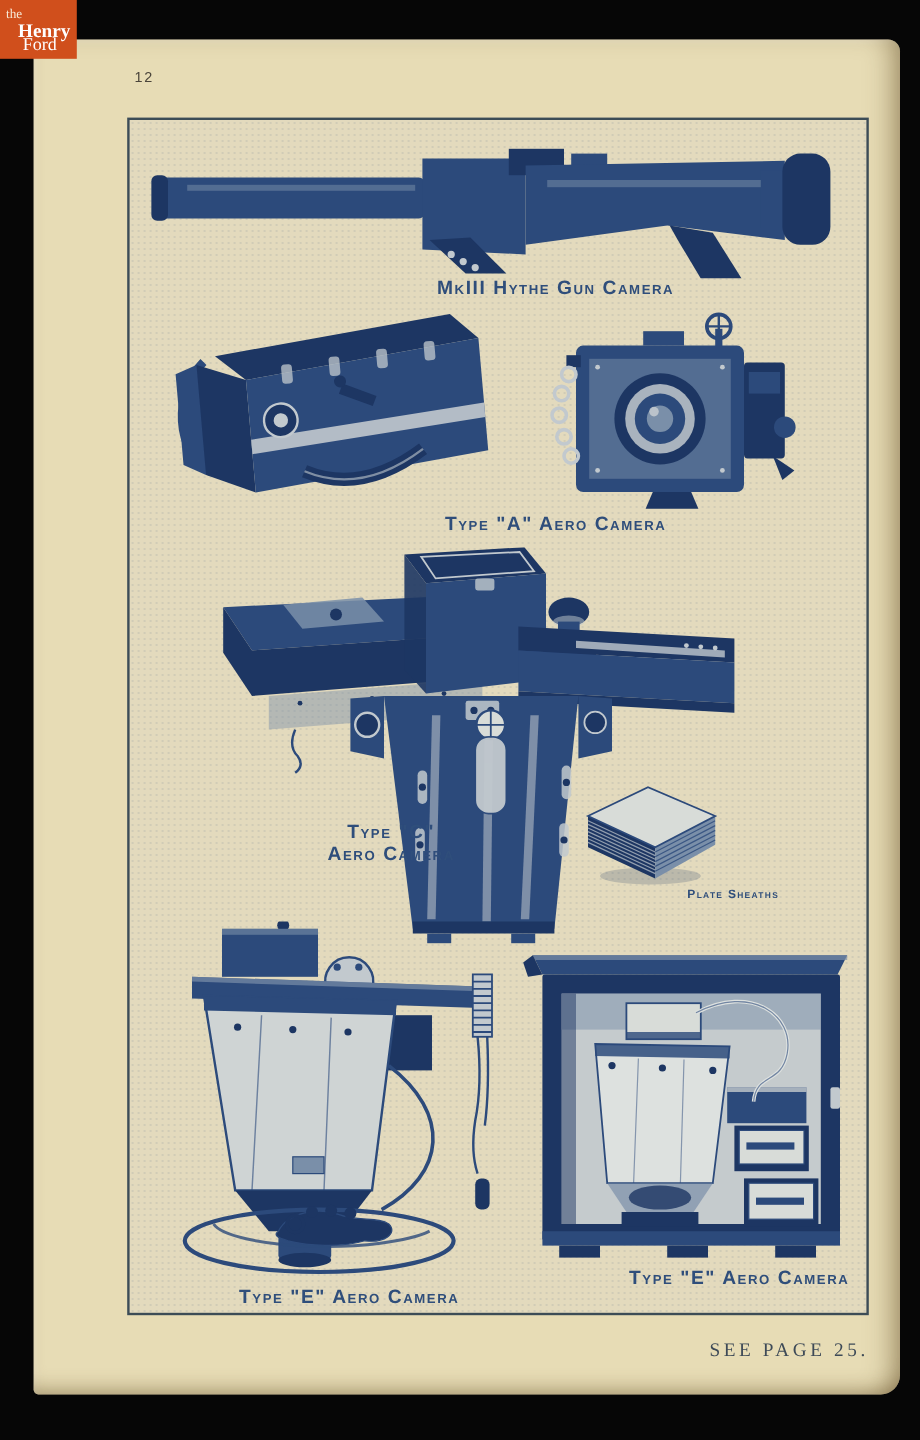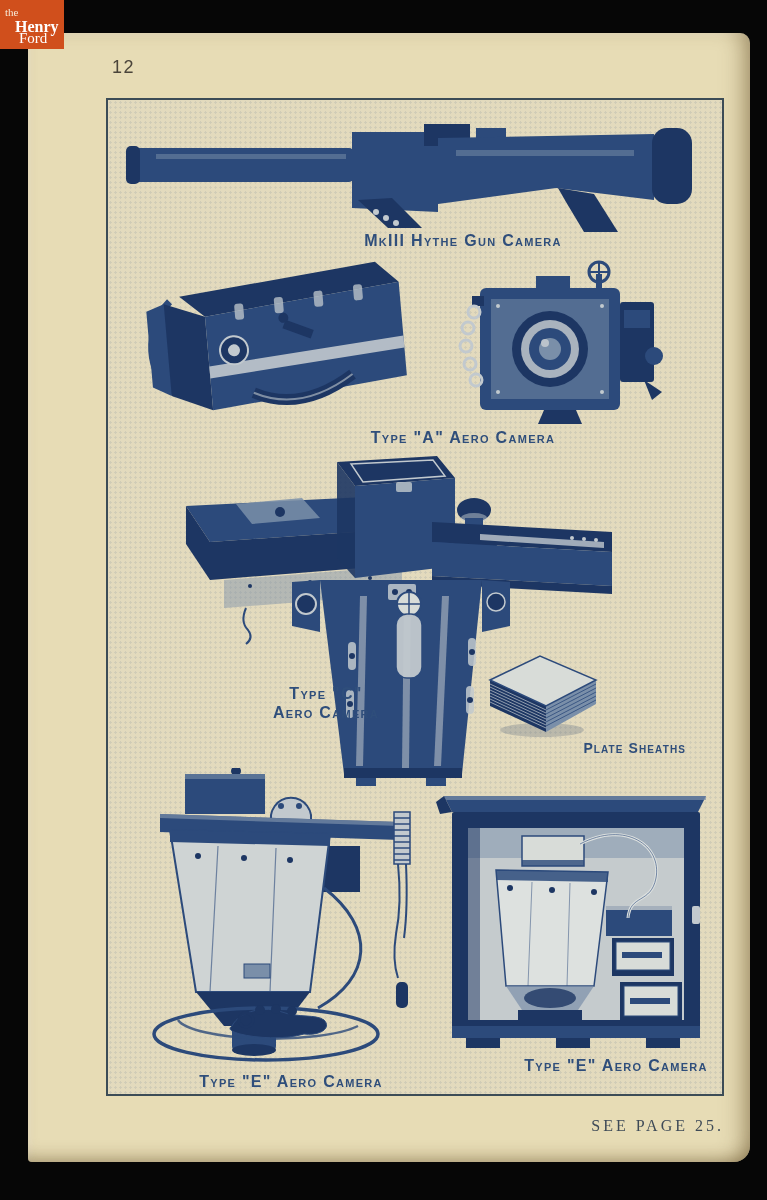--- a/index.html
+++ b/index.html
@@ -34,38 +34,38 @@
     position:absolute;left:0;top:0;width:49px;height:49px;
     background:var(--logo-orange);z-index:10;
     font-family:"Liberation Serif", serif;color:#fff;padding-left:15px;
   }
   .logo span{position:absolute;line-height:1;}
   .logo .l1{left:5px;top:7px;font-size:11px;color:#f6e9d6;font-weight:400;}
   .logo .l2{left:15px;top:19px;font-size:16px;font-weight:700;}
   .logo .l3{left:7px;top:31px;font-size:15px;font-weight:400;margin-left:12px;}
   .page-number{
     position:absolute;left:84px;top:24px;
-    font-size:18px;letter-spacing:1.5px;color:var(--pagenum-ink);
+    font-size:12px;letter-spacing:1.5px;color:var(--pagenum-ink);
   }
   .plate-frame{
     position:absolute;left:78px;top:65px;width:614px;height:994px;
     border:2px solid #3c4c56;
     background-color:var(--frame-interior);
     background-image:radial-gradient(rgba(47,78,123,0.10) 1px, rgba(0,0,0,0) 1.1px);
     background-size:5px 5px;
   }
   .fig{position:absolute;}
   .fig svg{display:block;width:100%;height:100%;}
   .cap{
     position:absolute;color:var(--ink-blue);
     font-variant:small-caps;font-weight:700;
     font-size:16px;letter-spacing:1.3px;text-align:center;line-height:1.2;padding-left:48px;
   }
   .cap.small{font-size:12px;letter-spacing:.4px;}
-  .cap.mid{font-size:14px;letter-spacing:1.1px;text-align:right;}
+  .cap.mid{font-size:10px;letter-spacing:1.1px;}
   .footer{
     position:absolute;left:78px;width:618px;top:1084px;text-align:right;
     font-family:"Liberation Serif", serif;font-size:16px;letter-spacing:3px;
     color:var(--footer-ink);
   }
   
   .f-navy{fill:var(--photo-navy);} .f-deep{fill:var(--photo-deep);}
   .f-mid{fill:var(--photo-mid);}  .f-pale{fill:var(--photo-pale);}
   .f-lite{fill:var(--photo-lite);} .f-none{fill:none;}
   .s-navy{stroke:var(--photo-navy);} .s-deep{stroke:var(--photo-deep);}

